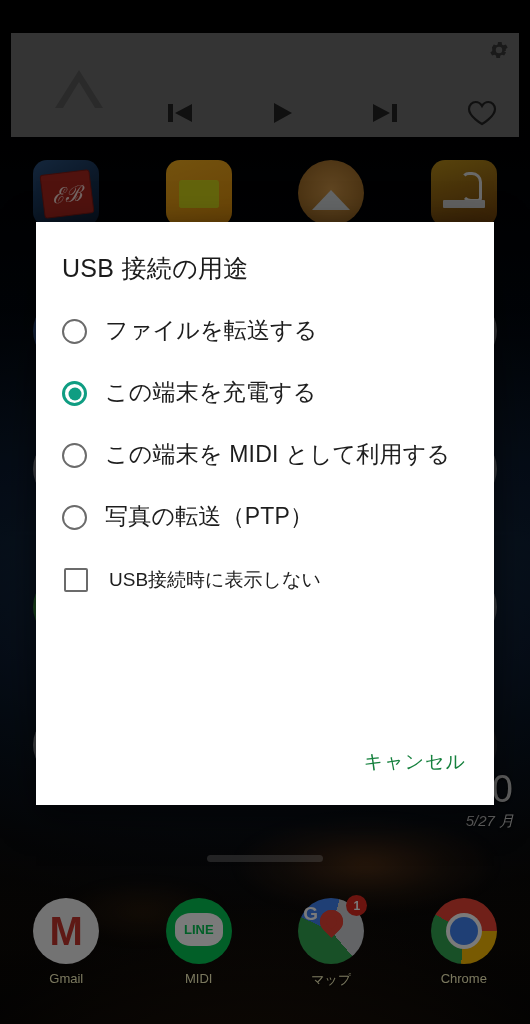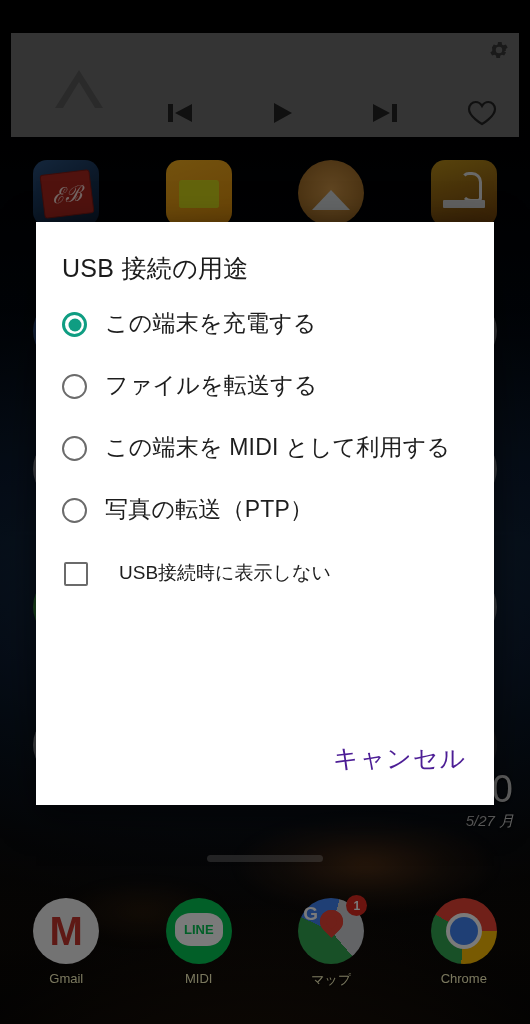--- a/index.html
+++ b/index.html
@@ -361,21 +361,21 @@
     z-index: 11;
     box-shadow: 0 10px 34px rgba(0,0,0,0.55);
     display: flex;
     flex-direction: column;
     padding: 0 26px;
   }
   .dialog-title {
     font-size: 25px;
     color: #1b1b1b;
     margin-top: 30px;
-    margin-bottom: 7px;
+    margin-bottom: 14px;
     letter-spacing: 0.3px;
   }
   .option-list { flex: 0 0 auto; }
   .option {
     display: flex;
     align-items: flex-start;
     gap: 18px;
     padding: 14px 0;
     min-height: 60px;
   }
@@ -402,22 +402,22 @@
     background: #0f9d82;
   }
   .option-label {
     font-size: 23px;
     line-height: 34px;
     color: #1d1d1d;
     letter-spacing: 0.2px;
   }
   .checkbox-row {
     display: flex;
-    align-items: flex-end;
-    gap: 31px;
+    align-items: center;
+    gap: 21px;
     margin-top: 14px;
     padding: 6px 0 6px 2px;
   }
   .checkbox {
     flex: 0 0 auto;
     width: 24px;
     height: 24px;
     border: 2px solid #6b6b6b;
     border-radius: 2px;
     background: #fff;
@@ -426,22 +426,22 @@
     font-size: 19px;
     color: #1d1d1d;
   }
   .dialog-actions {
     margin-top: auto;
     display: flex;
     justify-content: flex-end;
     padding-bottom: 22px;
   }
   .cancel-btn {
-    font-size: 25px;
-    color: #4c1d95;
+    font-size: 19px;
+    color: #15803d;
     letter-spacing: 1px;
     background: none;
     border: none;
     cursor: pointer;
     padding: 8px 2px;
     font-family: Liberation Serif, serif;
   }
 
   
   .nav-bar {
@@ -631,26 +631,26 @@
   <div class="nav-bar">
     <div class="nav-pill"></div>
   </div>
 
   <div class="scrim"></div>
 
   <div class="dialog">
     <div class="dialog-title">USB 接続の用途</div>
     <div class="option-list" id="option-list">
         <div class="option">
+          <div class="radio"></div>
+          <div class="option-label">ファイルを転送する</div>
+        </div>
+        <div class="option">
           <div class="radio checked"></div>
           <div class="option-label">この端末を充電する</div>
-        </div>
-        <div class="option">
-          <div class="radio"></div>
-          <div class="option-label">ファイルを転送する</div>
         </div>
         <div class="option">
           <div class="radio"></div>
           <div class="option-label">この端末を MIDI として利用する</div>
         </div>
         <div class="option">
           <div class="radio"></div>
           <div class="option-label">写真の転送（PTP）</div>
         </div>
       </div>

